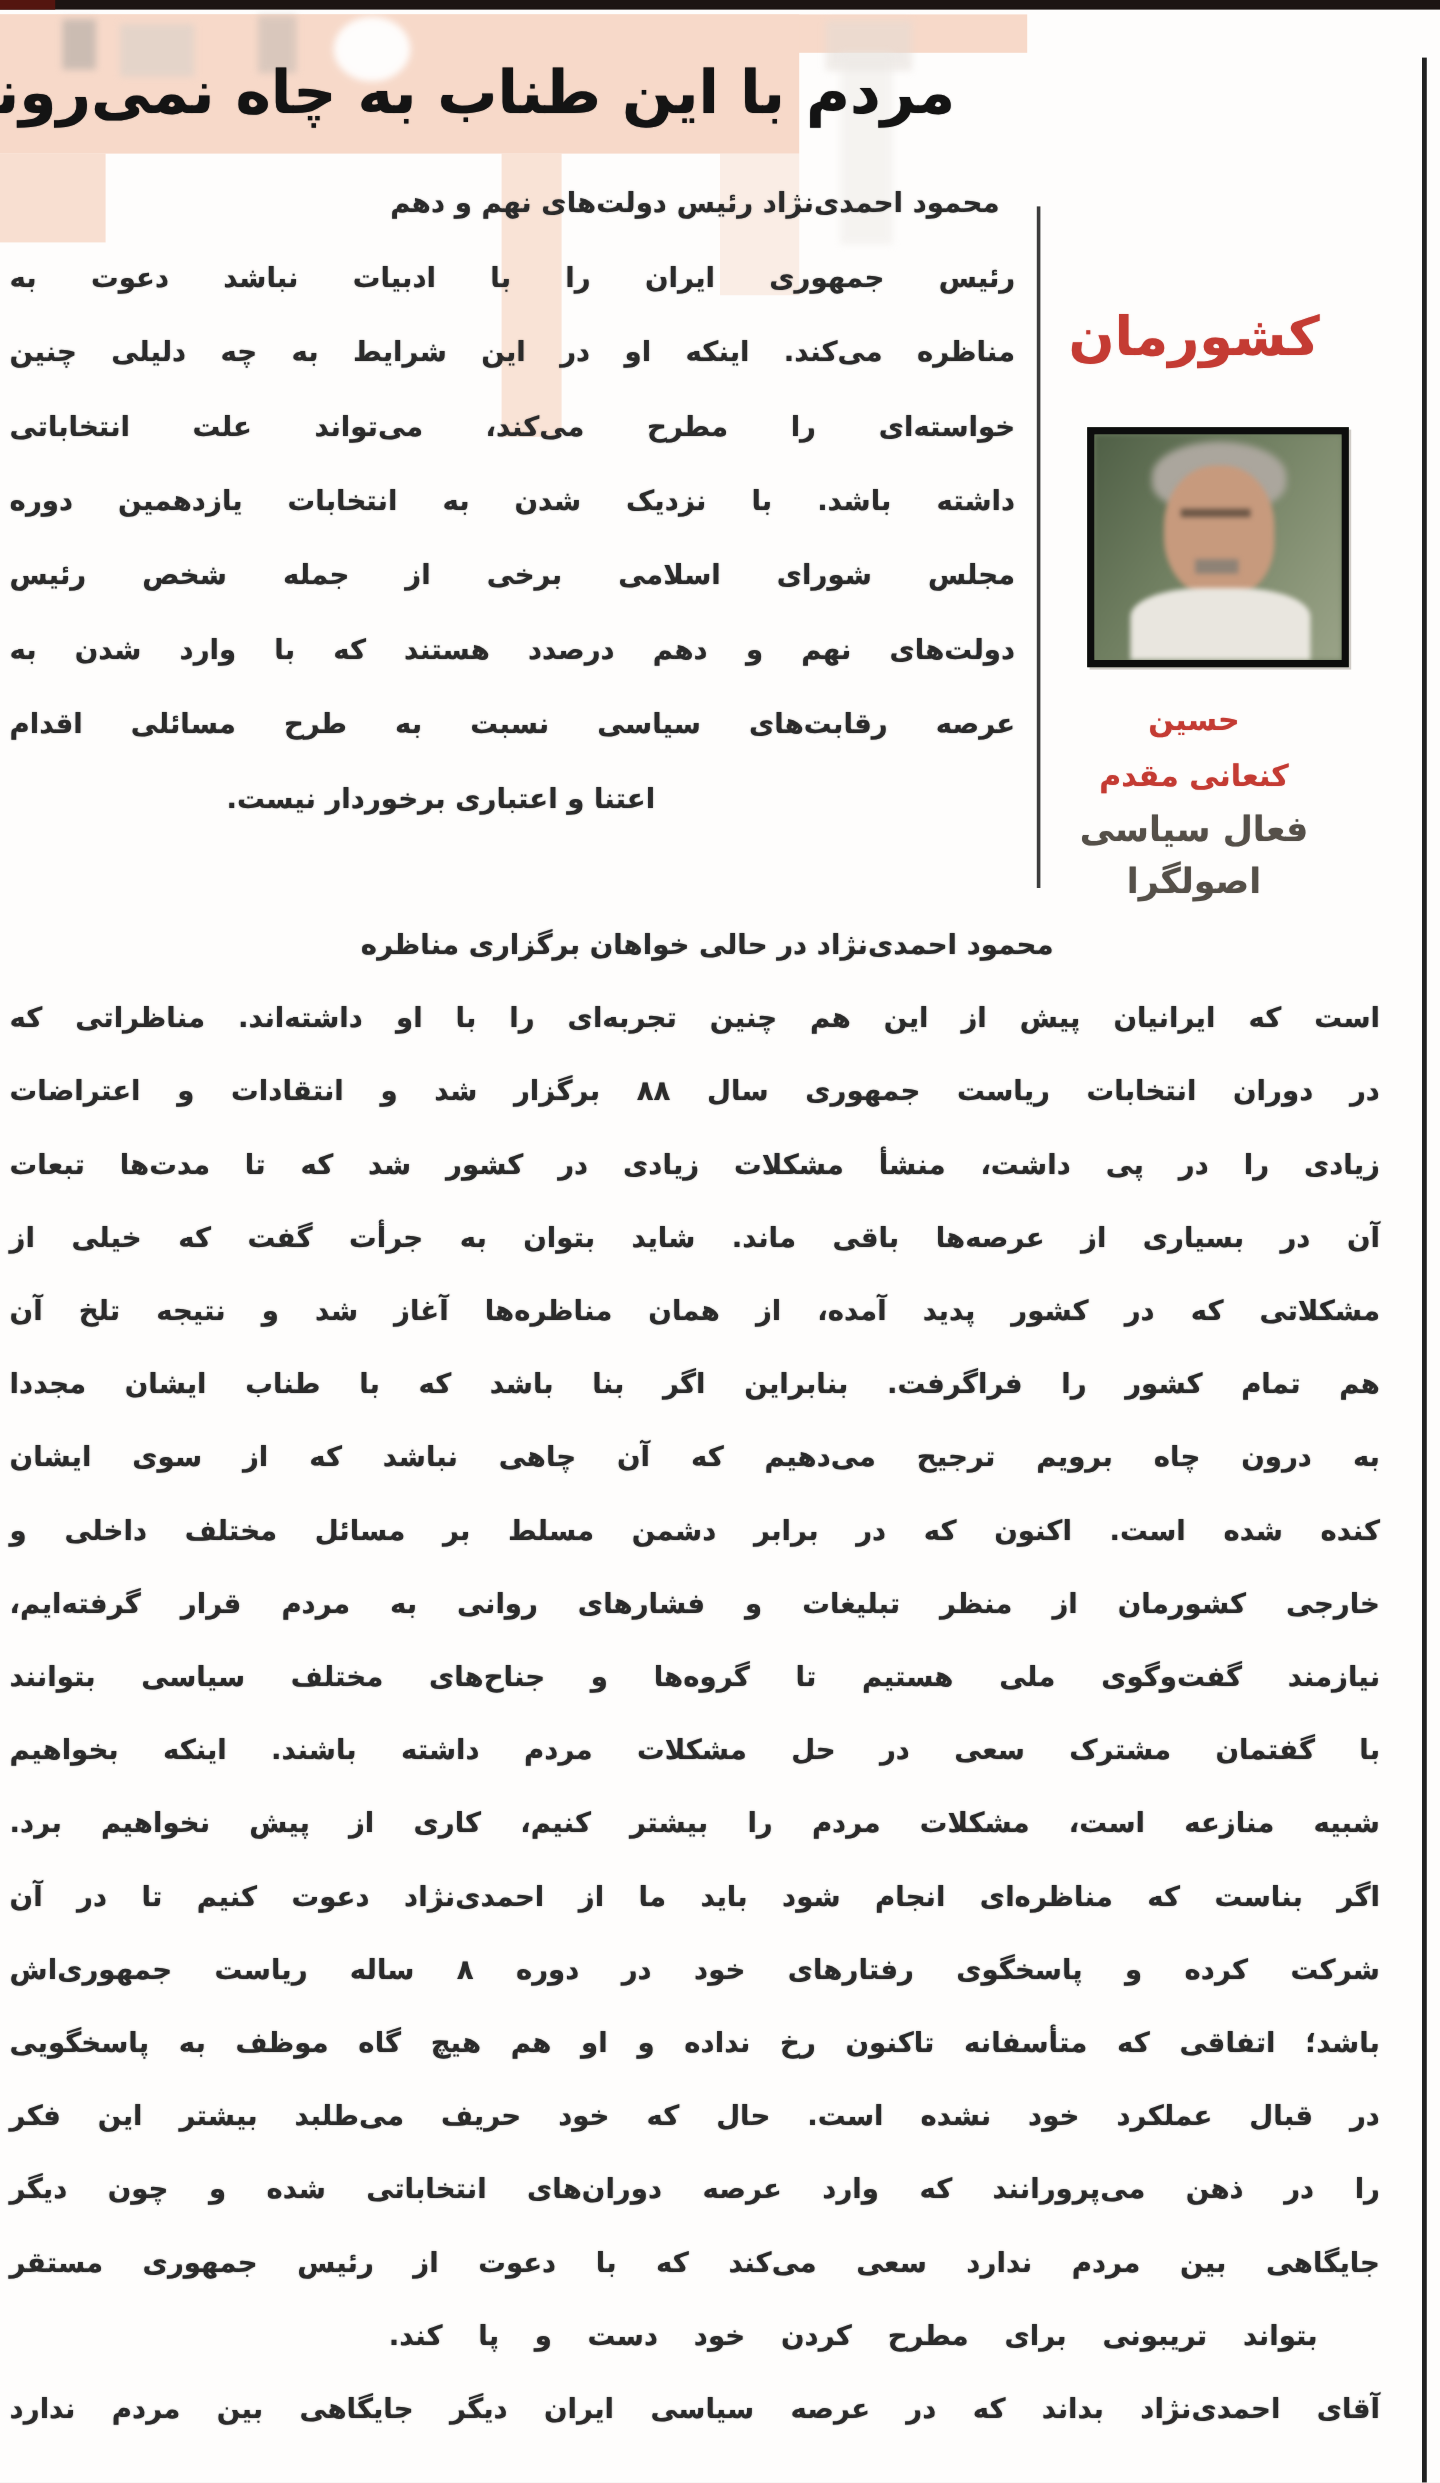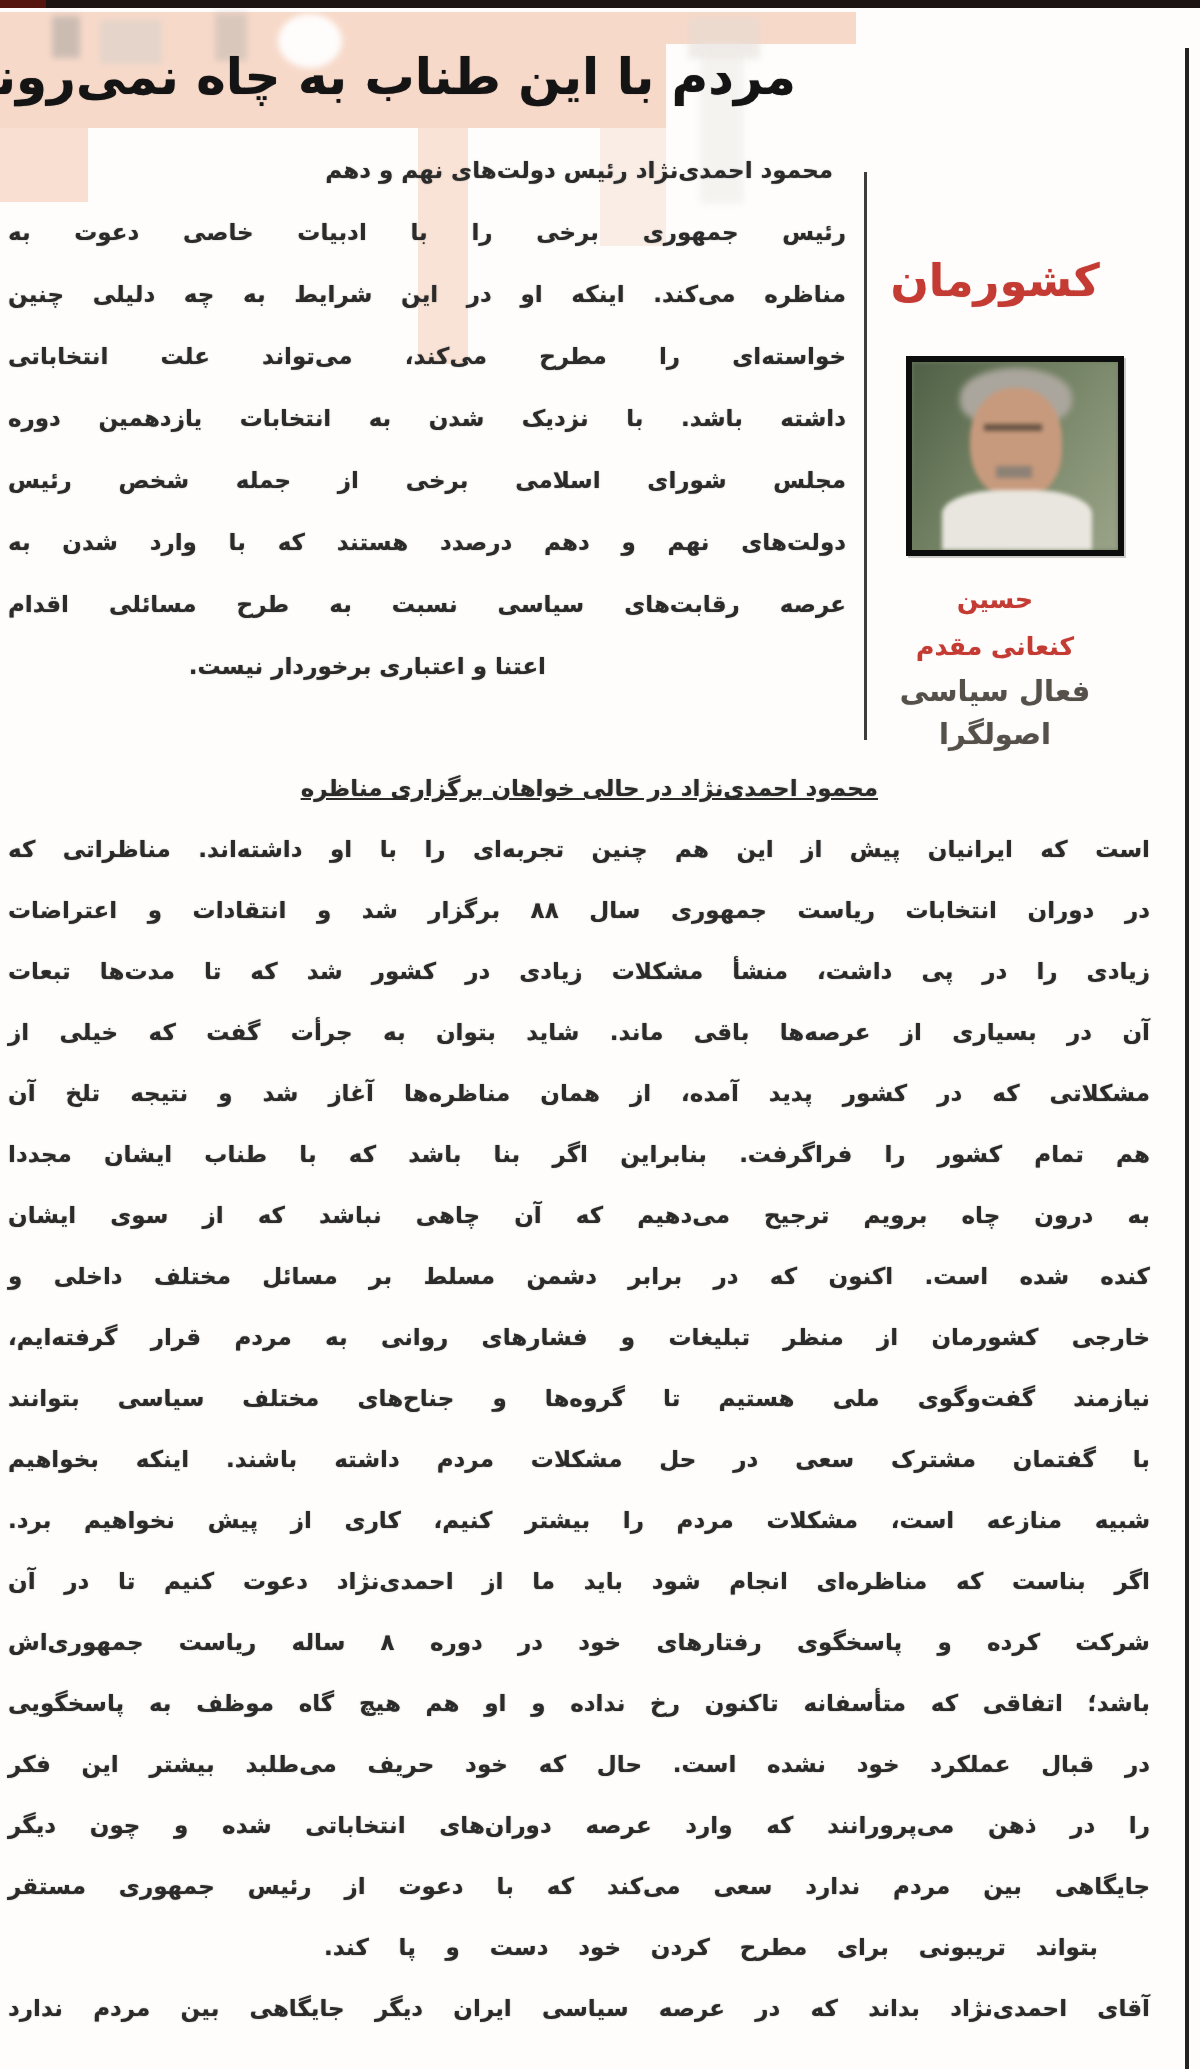--- a/index.html
+++ b/index.html
@@ -78,21 +78,21 @@
     font-size:23px;font-weight:bold;color:var(--text);
     text-align:justify;text-align-last:justify;
     text-shadow:0 0 1.4px rgba(35,35,35,.5);
     white-space:nowrap;
   }
   .bodytxt .ln{height:61px;line-height:61px;white-space:normal;overflow:visible;}
   .intro .ln{white-space:normal;}
   .ln.nat{text-align:right;text-align-last:right;}
   .intro .ln.first{padding-right:13px;}
   .intro .ln.last{padding-right:300px;}
-  .bodytxt .ln.first{padding-right:272px;text-decoration:underline;}
+  .bodytxt .ln.first{padding-right:272px;}
   .bodytxt .ln.l21{padding-right:52px;padding-left:316px;}
 </style>
 </head>
 <body>
 
 <div id="page">
 
   <div class="banner-a"></div>
   <div class="banner-b"></div>
   <div class="banner-c"></div>
@@ -126,21 +126,21 @@
 
   <div class="author">
     <div class="name">حسین</div>
     <div class="name">کنعانی مقدم</div>
     <div class="role">فعال سیاسی</div>
     <div class="role">اصولگرا</div>
   </div>
 
   <div class="intro">
     <div class="ln nat first">محمود احمدی‌نژاد رئیس دولت‌های نهم و دهم</div>
-    <div class="ln">رئیس جمهوری برخی را با ادبیات خاصی دعوت به</div>
+    <div class="ln">رئیس جمهوری ایران را با ادبیات نباشد دعوت به</div>
     <div class="ln">مناظره می‌کند. اینکه او در این شرایط به چه دلیلی چنین</div>
     <div class="ln">خواسته‌ای را مطرح می‌کند، می‌تواند علت انتخاباتی</div>
     <div class="ln">داشته باشد. با نزدیک شدن به انتخابات یازدهمین دوره</div>
     <div class="ln">مجلس شورای اسلامی برخی از جمله شخص رئیس</div>
     <div class="ln">دولت‌های نهم و دهم درصدد هستند که با وارد شدن به</div>
     <div class="ln">عرصه رقابت‌های سیاسی نسبت به طرح مسائلی اقدام</div>
     <div class="ln nat last">اعتنا و اعتباری برخوردار نیست.</div>
   </div>
 
   <div class="bodytxt">

